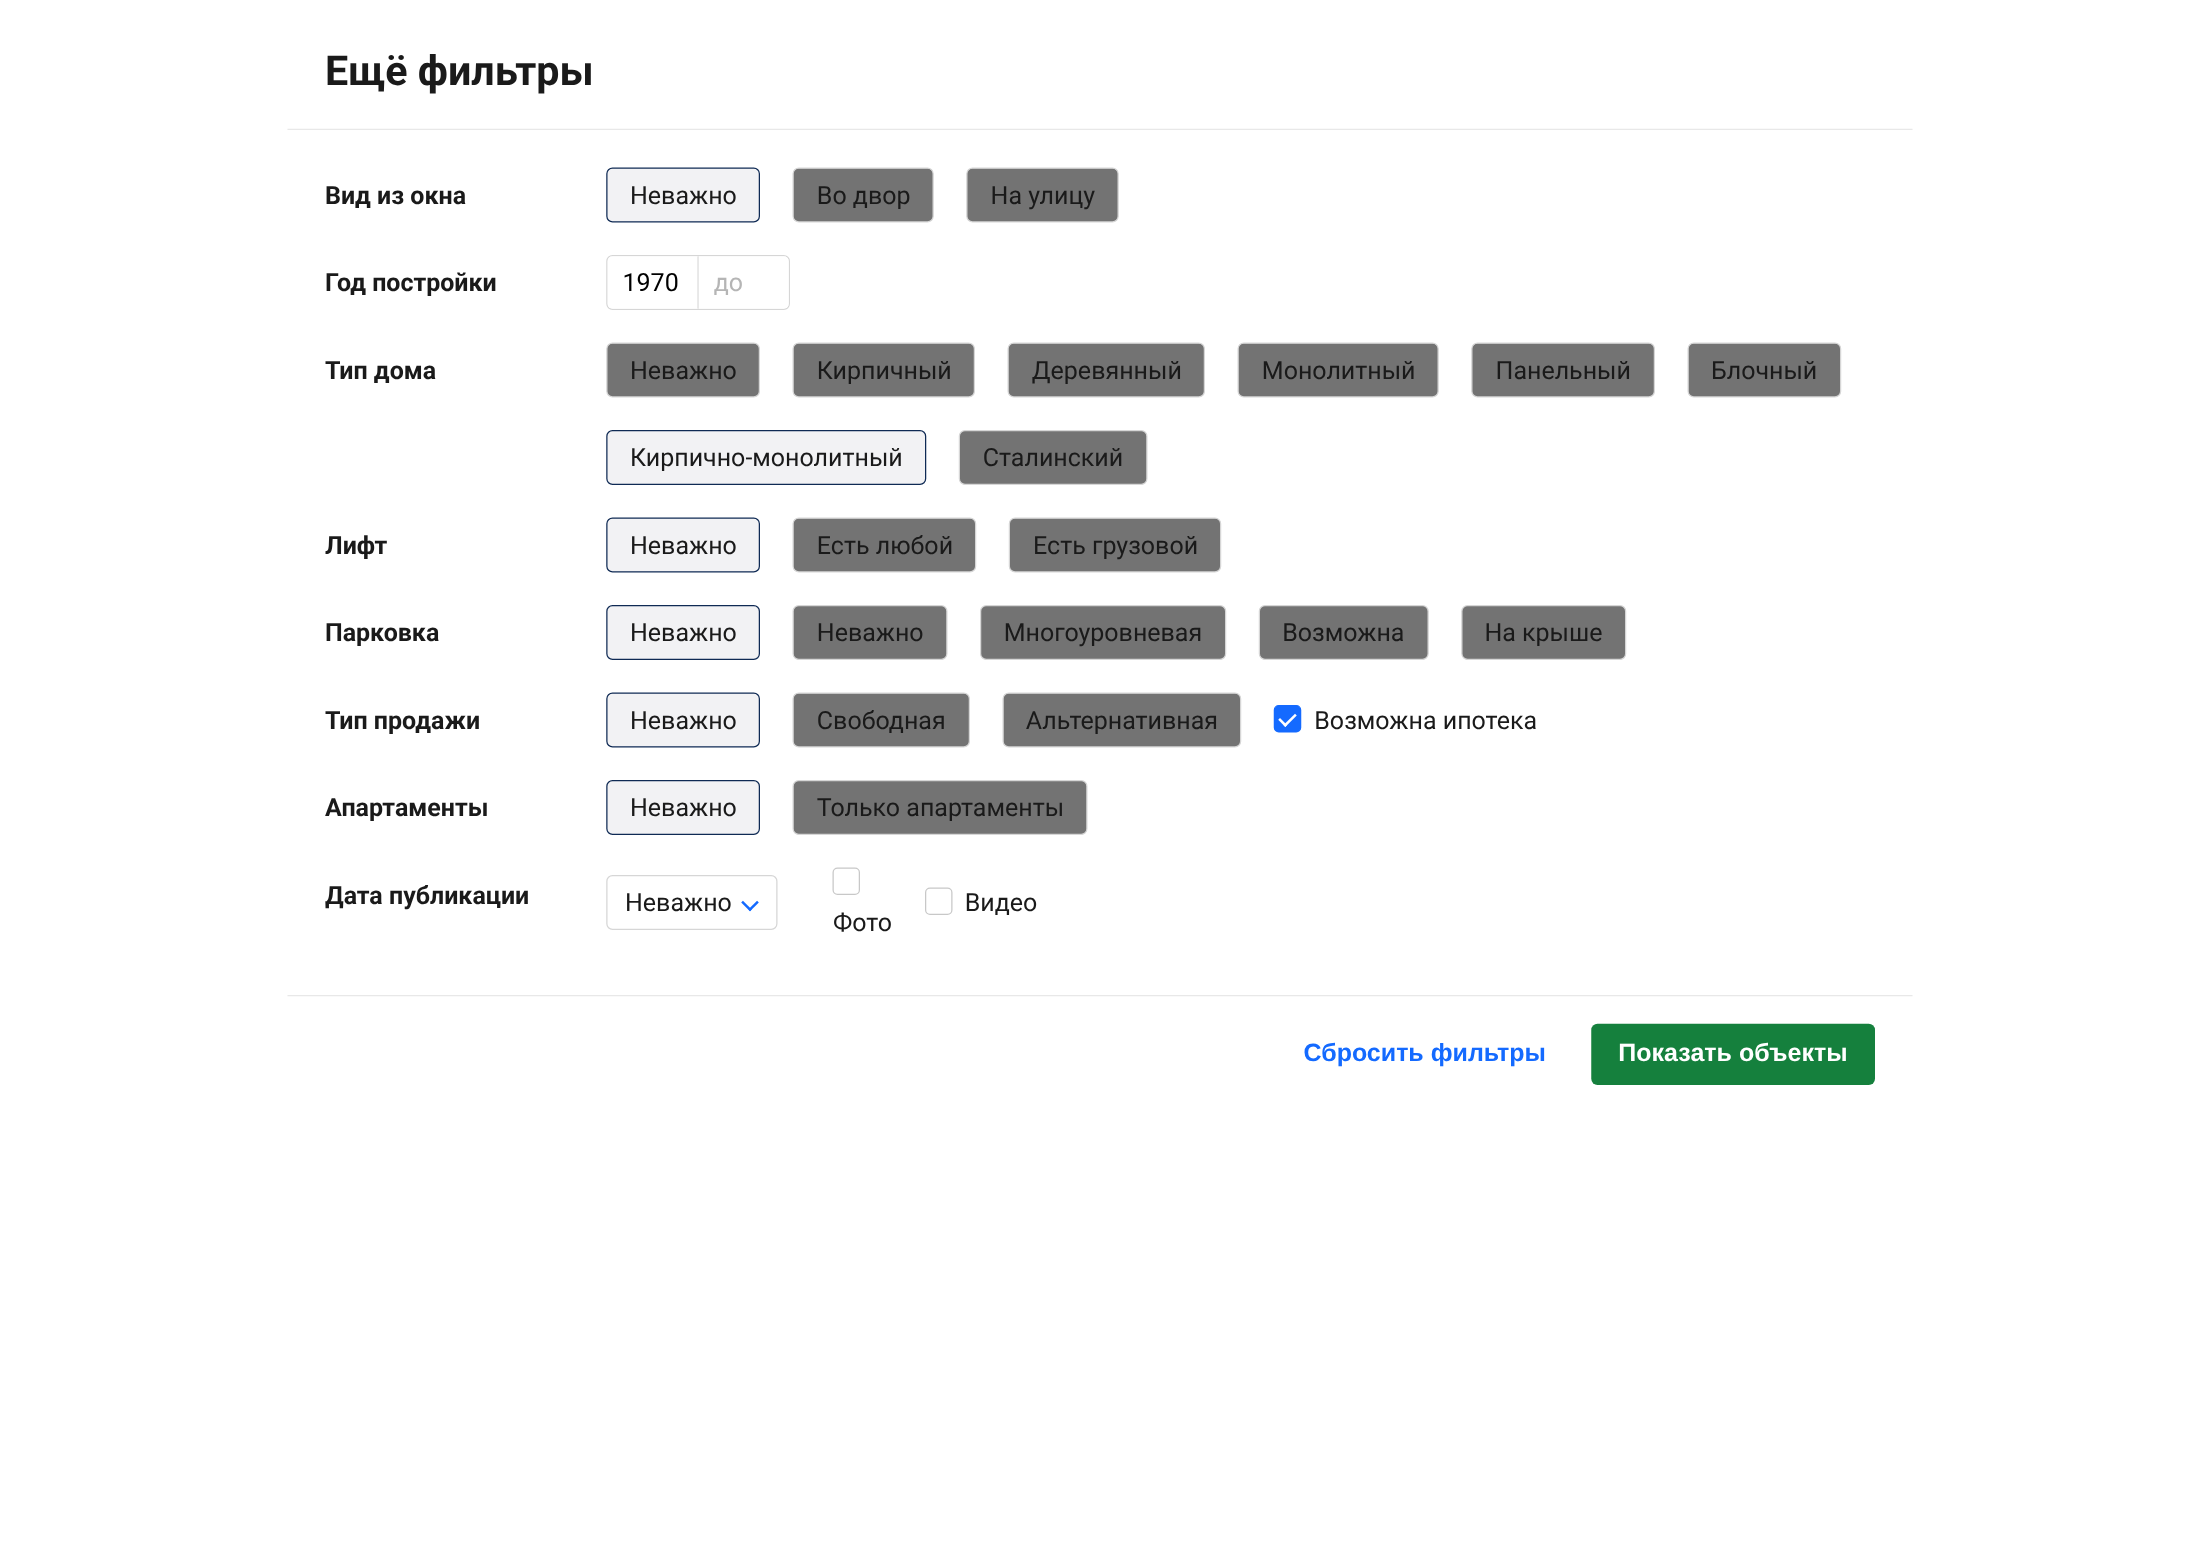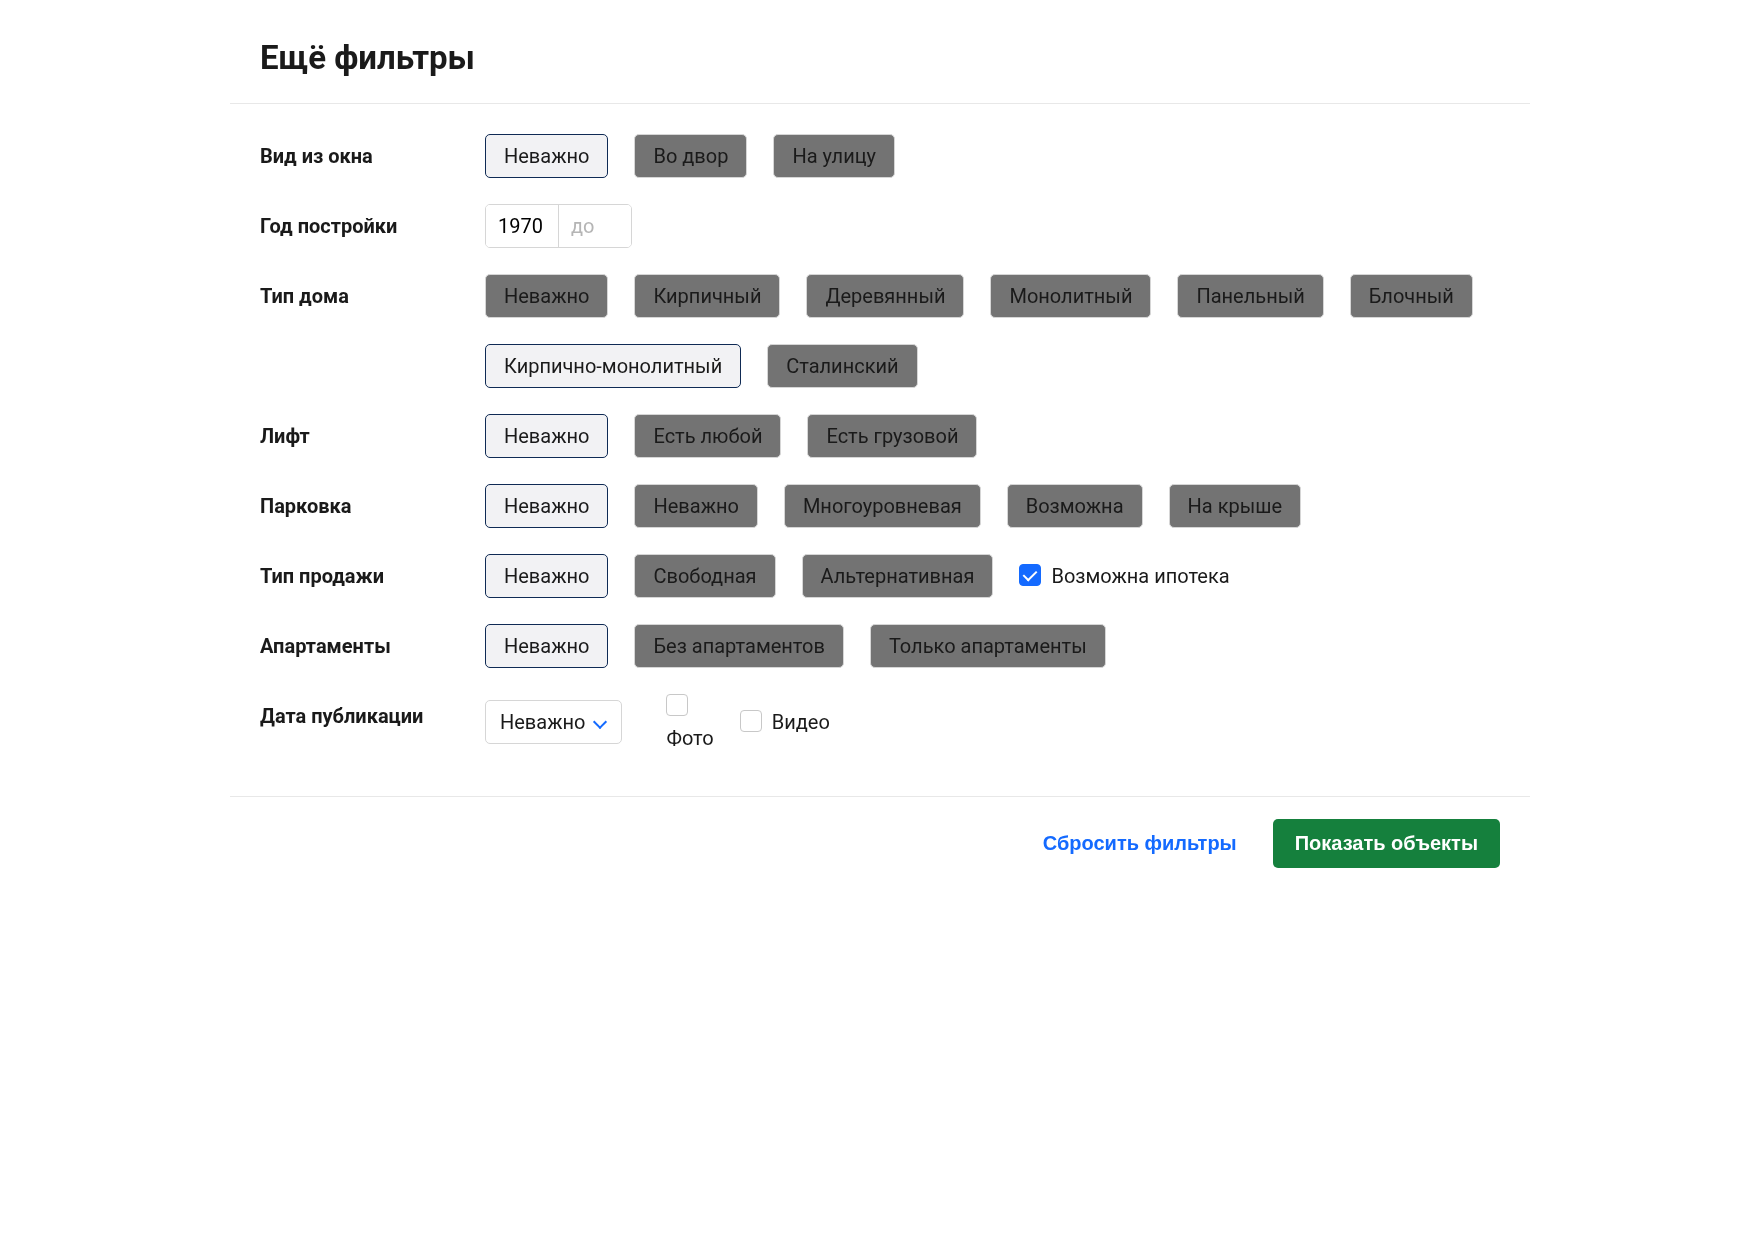--- a/index.html
+++ b/index.html
@@ -230,21 +230,20 @@
           <span class="checkbox checked"></span>
           <span>Возможна ипотека</span>
         </label>
       </div>
     </div>
 
     <div class="row">
       <div class="label">Апартаменты</div>
       <div class="controls">
           <div class="pill selected">Неважно</div>
-          <div class="pill">Без апартаментов</div>
           <div class="pill">Только апартаменты</div>
         </div>
     </div>
 
     <div class="row">
       <div class="label">Дата публикации</div>
       <div class="controls">
         <div class="select">
           <span>Неважно</span>
           <span class="chevron"></span>

